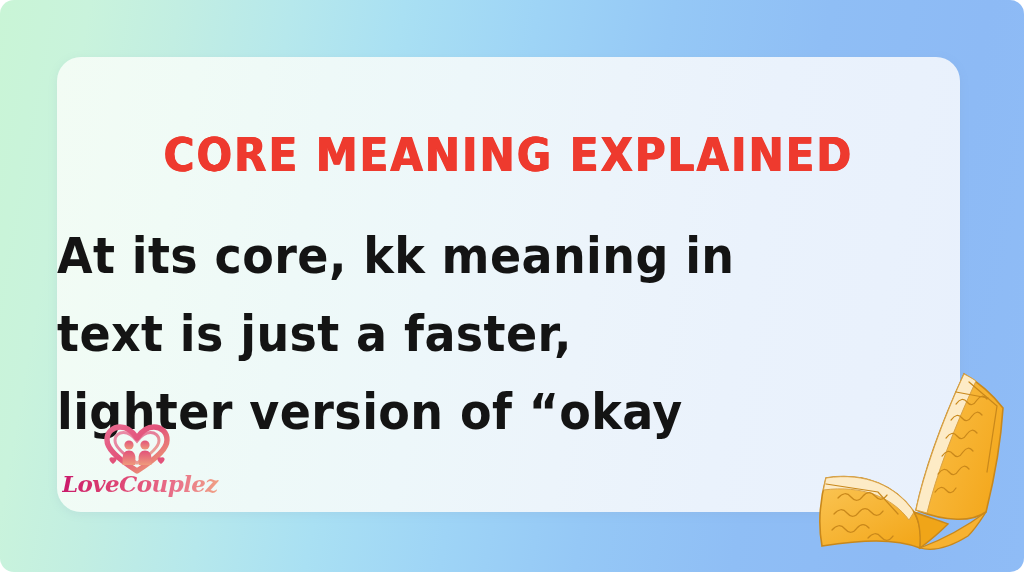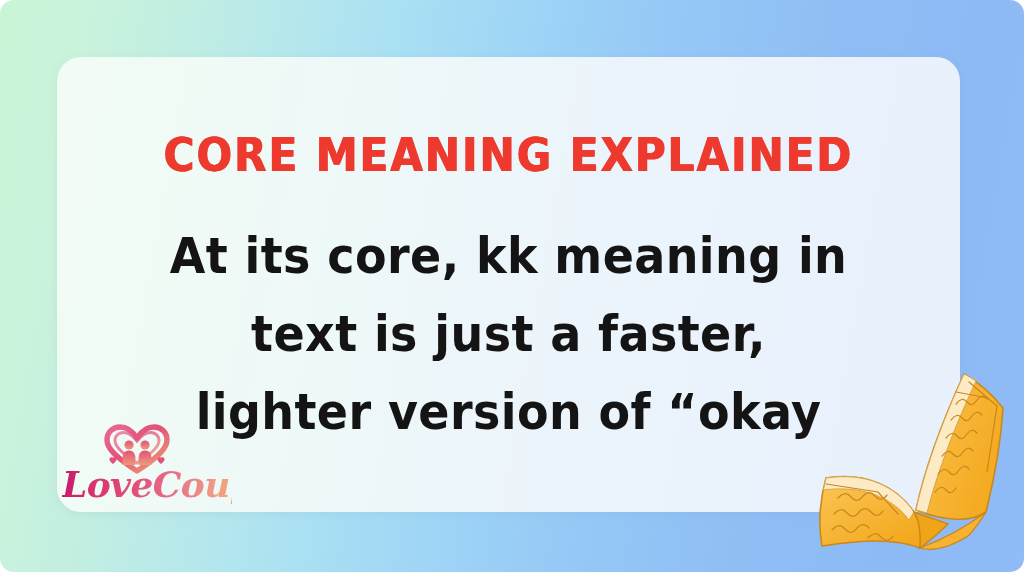--- a/index.html
+++ b/index.html
@@ -89,21 +89,21 @@
     text-align: center;
     white-space: nowrap;
     transform: scaleY(1.12);
     transform-origin: center top;
     text-shadow: 0.6px 0 0 #ee3a2e, -0.6px 0 0 #ee3a2e;
   }
 
   #body-lines {
     margin-top: 42px;
     width: 100%;
-    text-align: center;
+    text-align: left;
   }
 
   .body-line {
     font-size: 46px;
     line-height: 78px;
     font-weight: 700;
     color: #141414;
     letter-spacing: 0.4px;
     white-space: nowrap;
     transform: scaleY(1.1);
@@ -124,21 +124,21 @@
     width: 66px;
     height: 50px;
   }
   #logo-word {
     position: absolute;
     left: 0px;
     top: 40px;
     width: 170px;
     height: 40px;
     font-family: "DejaVu Serif", serif;
-    font-size: 36px;
+    font-size: 23px;
     font-style: italic;
     font-weight: 700;
     letter-spacing: -0.6px;
     line-height: 40px;
     background: linear-gradient(95deg, #c9186b 0%, #d8386f 22%, #e2527a 45%, #e9738a 68%, #ef9a86 88%, #f0a874 100%);
     -webkit-background-clip: text;
     background-clip: text;
     color: transparent;
     white-space: nowrap;
   }

